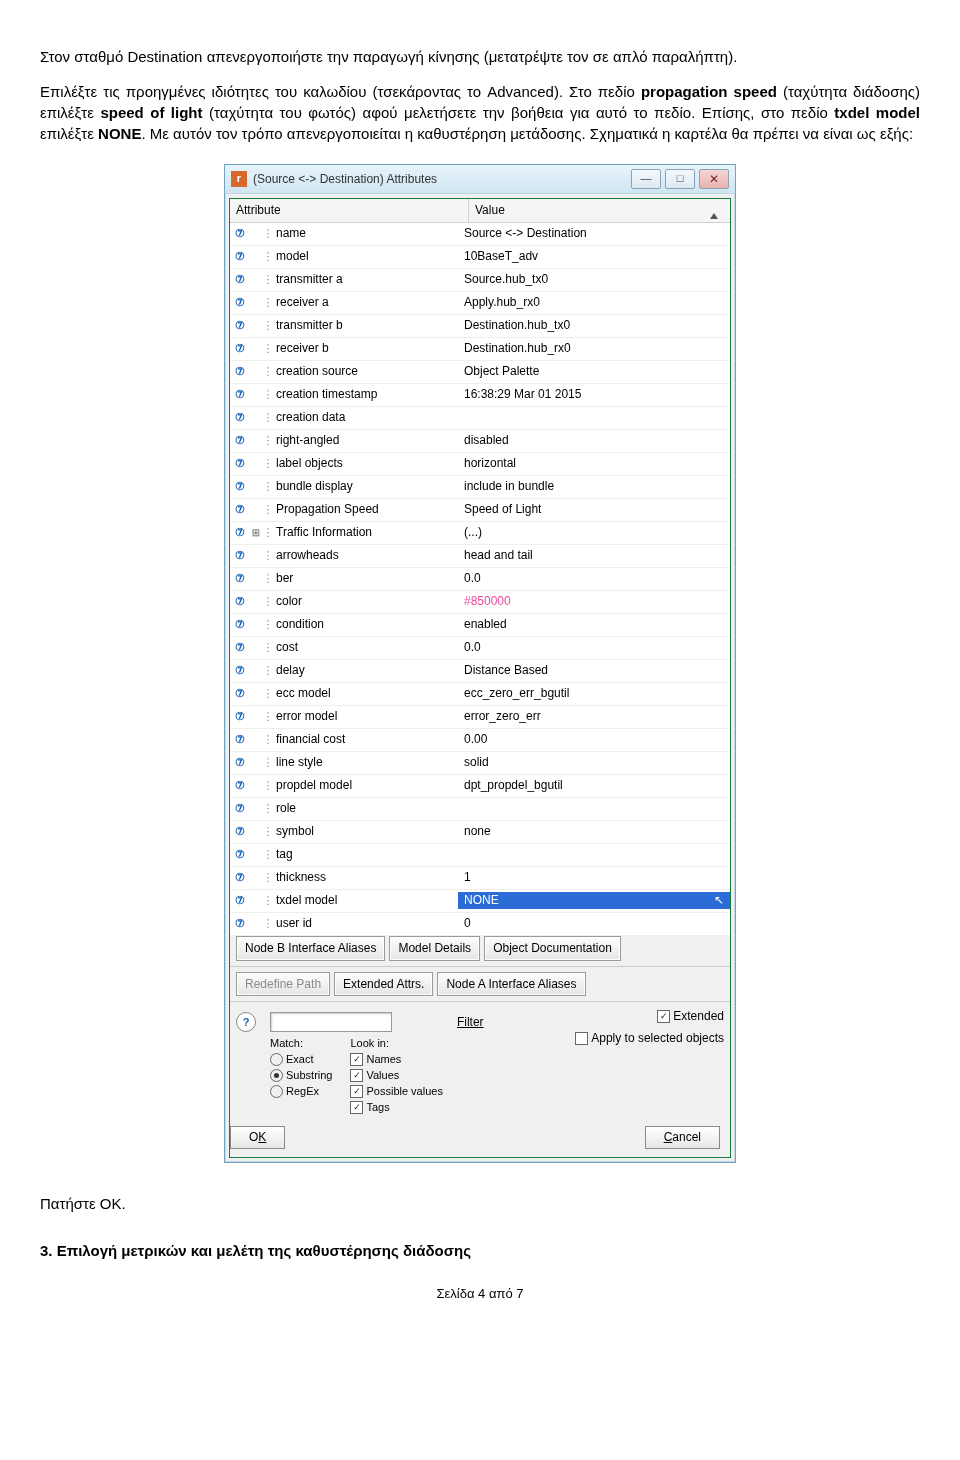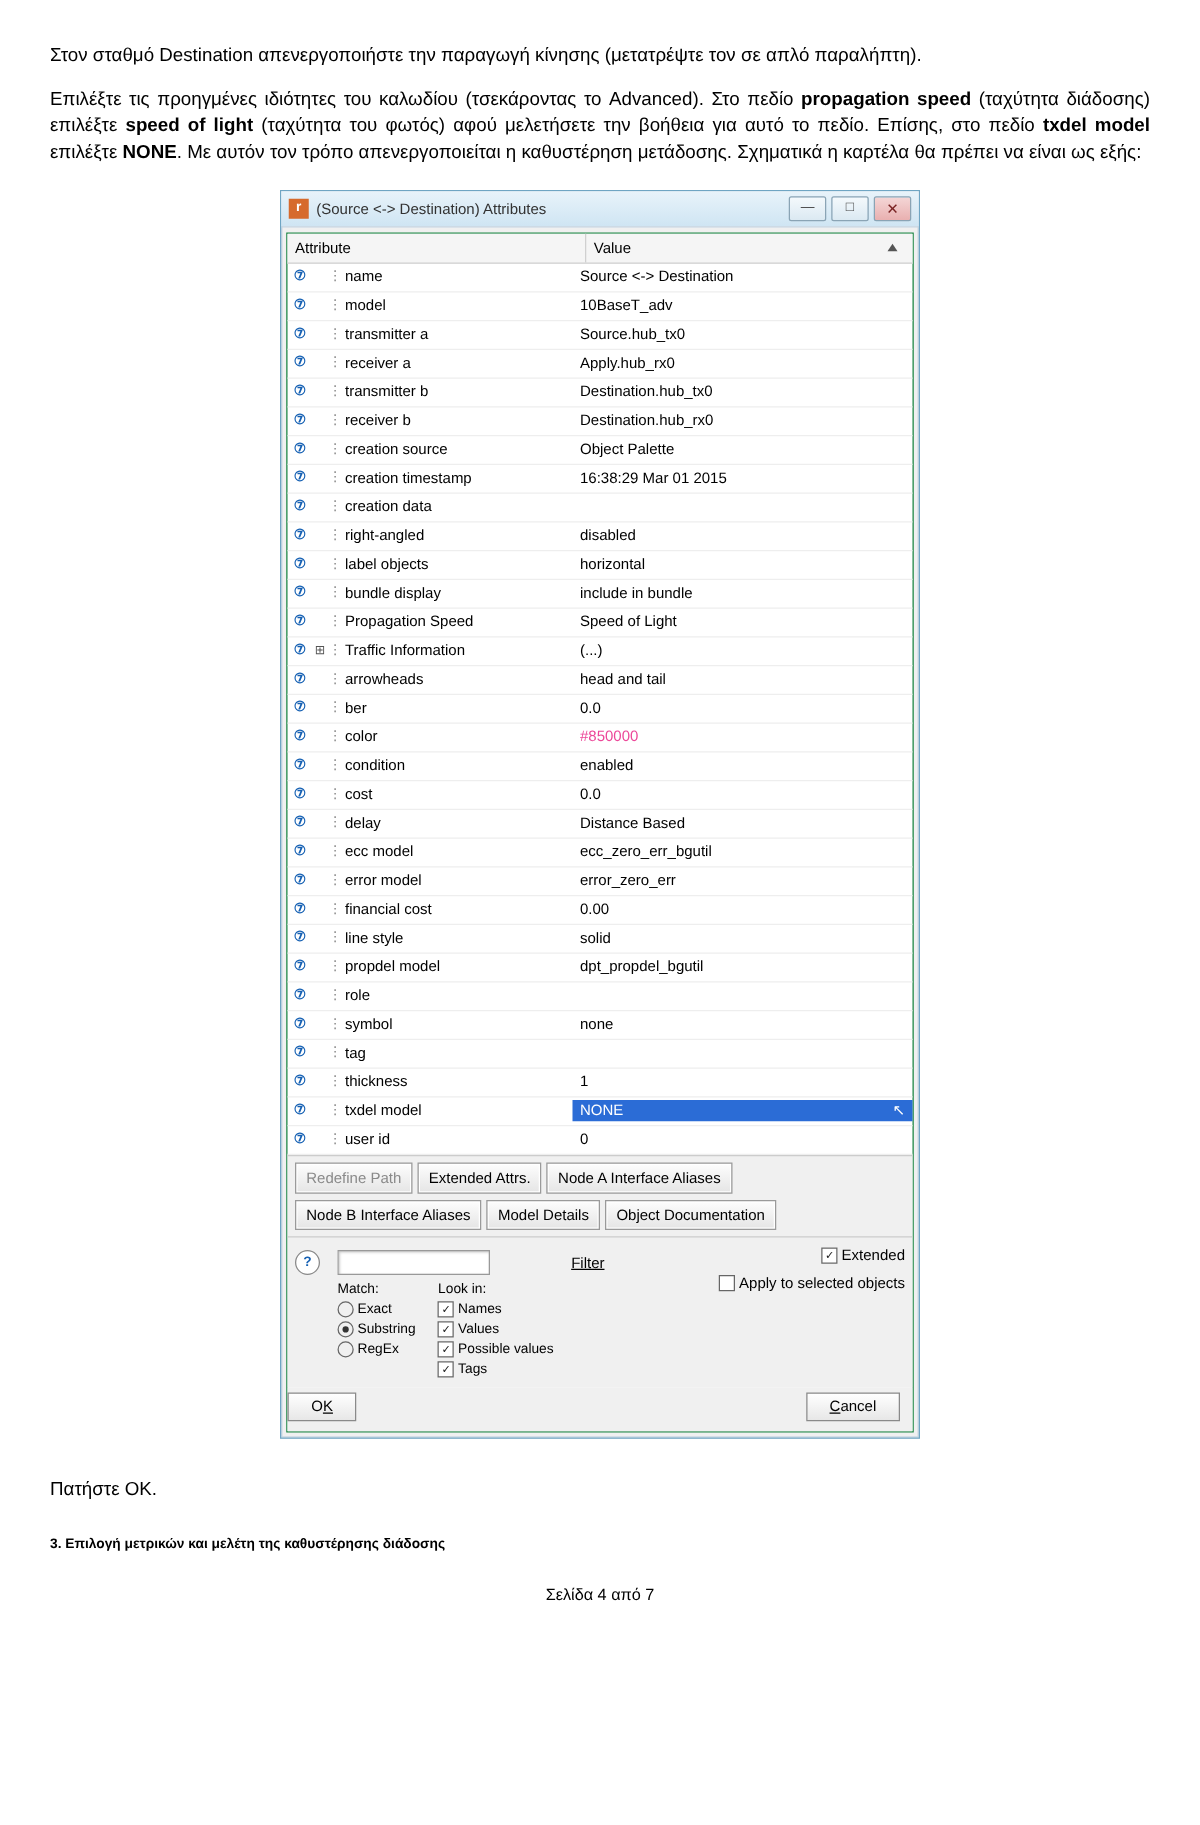--- a/index.html
+++ b/index.html
@@ -1,28 +1,28 @@
 <!DOCTYPE html>
 <html><head>
 <meta charset="utf-8">
 <style>
   body{margin:0;background:#fff;font-family:Arial,Helvetica,sans-serif;font-size:15px;color:#000;line-height:1.4}
-  .page{width:880px;margin:4px auto;padding:30px 40px}
+  .page{width:880px;margin:16px auto;padding:30px 40px}
   .para{text-align:justify;margin:0 0 14px 0}
   b{font-weight:bold}
   .win{width:510px;margin:20px auto 30px auto;border:1px solid #6fa5c3;background:#f0f0f0;box-shadow:0 0 0 1px #c9d8e3 inset}
   .titlebar{height:28px;background:linear-gradient(#e8f3fa,#cfe5f3);display:flex;align-items:center;padding:0 6px;font-size:12px;color:#333;border-bottom:1px solid #c3d4e1}
   .ticon{width:16px;height:16px;background:#d66a2c;margin-right:6px;display:inline-flex;align-items:center;justify-content:center;color:#fff;font-size:11px;font-weight:bold}
   .winbtns{margin-left:auto;display:flex;gap:4px}
   .wbtn{width:28px;height:18px;border:1px solid #8aa4b5;background:linear-gradient(#f4f9fc,#dbe9f2);display:flex;align-items:center;justify-content:center;font-size:11px;color:#444;border-radius:2px}
   .wbtn.close{background:linear-gradient(#f4d6d6,#e9b0b0);color:#7a2323;font-size:12px}
   .inner{background:#fff;margin:4px;border:1px solid #15803d;display:flex;flex-direction:column}
   .hdr{display:flex;background:#f5f5f5;border-bottom:1px solid #d0d0d0;font-size:12px}
   .hdr .c1{width:226px;padding:3px 6px;border-right:1px solid #d0d0d0}
-  .hdr .c2{flex:1;padding:3px 6px;display:flex;align-items:center;justify-content:space-between}
+  .hdr .c2{flex:1;padding:3px 6px;display:flex;align-items:flex-end;justify-content:space-between}
   .tri{width:0;height:0;border-left:4px solid transparent;border-right:4px solid transparent;border-top:6px solid #555;margin-right:6px}
   .rows{}
   .row{display:flex;font-size:12px;border-bottom:1px solid #eee;height:22px;align-items:center}
   .qi{width:20px;display:flex;align-items:center;justify-content:center;color:#1560b3;font-weight:bold;font-size:11px}
   .plus{width:12px;text-align:center;font-size:10px;color:#555}
   .tree{width:12px;color:#888;font-size:11px;text-align:center}
   .attr{width:182px;padding-left:2px;color:#000}
   .val{flex:1;padding:0 6px;color:#000;display:flex;align-items:center}
   .val.red{color:#ec4899}
   .row.sel .val{background:#2b6cd6;color:#fff;position:relative}
@@ -35,21 +35,21 @@
   .fin{border:1px solid #999;background:#fff;height:18px;width:120px;margin:4px 0;box-shadow:inset 1px 1px 2px #ccc}
   .col{display:flex;flex-direction:column;font-size:11px}
   .rad,.chk{display:flex;align-items:center;gap:3px;height:16px}
   .radio{width:11px;height:11px;border:1px solid #666;border-radius:50%;display:flex;align-items:center;justify-content:center}
   .radio.on::after{content:"";width:5px;height:5px;background:#333;border-radius:50%}
   .cbox{width:11px;height:11px;border:1px solid #666;background:#fff;display:flex;align-items:center;justify-content:center;font-size:9px;color:#222}
   .rcol{margin-left:auto;display:flex;flex-direction:column;align-items:flex-end;gap:6px;font-size:12px}
   .okrow{display:flex;gap:18px;padding:4px 10px 8px 0;justify-content:space-between;background:#f0f0f0;font-size:12px}
   .okbtn{border:1px solid #8a8a8a;background:linear-gradient(#fff,#e7e7e7);padding:2px 18px}
   .okbtn u{text-decoration:underline}
-  h3{margin:26px 0 12px 0;font-size:11px}
+  h3{margin:26px 0 12px 0;font-size:15px}
   .footer{text-align:center;font-size:13px;margin-top:24px}
 </style>
 </head>
 <body>
 
 <div class="page">
  <p class="para">Στον σταθμό Destination απενεργοποιήστε την παραγωγή κίνησης (μετατρέψτε τον σε απλό παραλήπτη).</p>
  <p class="para">
   <span>Επιλέξτε τις προηγμένες ιδιότητες του καλωδίου (τσεκάροντας το Advanced). Στο πεδίο </span><b>propagation speed</b><span> (ταχύτητα διάδοσης) επιλέξτε </span><b>speed of light</b><span> (ταχύτητα του φωτός) αφού μελετήσετε την βοήθεια για αυτό το πεδίο. Επίσης, στο πεδίο </span><b>txdel model</b><span> επιλέξτε </span><b>NONE</b><span>. Με αυτόν τον τρόπο απενεργοποιείται η καθυστέρηση μετάδοσης. Σχηματικά η καρτέλα θα πρέπει να είναι ως εξής:</span>
  </p>
@@ -285,29 +285,29 @@
           </div>
           <div class="row">
             <span class="qi">⑦</span>
             <span class="plus"></span>
             <span class="tree">⋮</span>
             <span class="attr">user id</span>
             <span class="val">0</span>
           </div>
         </div>
 
+   <div class="btnbar" style="border-top:none;padding-top:0">
+    <span class="btn">Node B Interface Aliases</span>
+    <span class="btn">Model Details</span>
+    <span class="btn">Object Documentation</span>
+   </div>
    <div class="btnbar">
     <span class="btn dis">Redefine Path</span>
     <span class="btn">Extended Attrs.</span>
     <span class="btn">Node A Interface Aliases</span>
-   </div>
-   <div class="btnbar" style="border-top:none;padding-top:0">
-    <span class="btn">Node B Interface Aliases</span>
-    <span class="btn">Model Details</span>
-    <span class="btn">Object Documentation</span>
    </div>
 
    <div class="filter">
     <div class="qcircle">?</div>
     <div class="col">
      <div class="fin"></div>
      <div style="display:flex;gap:18px">
       <div class="col">
        <span>Match:</span>
        <label class="rad">

